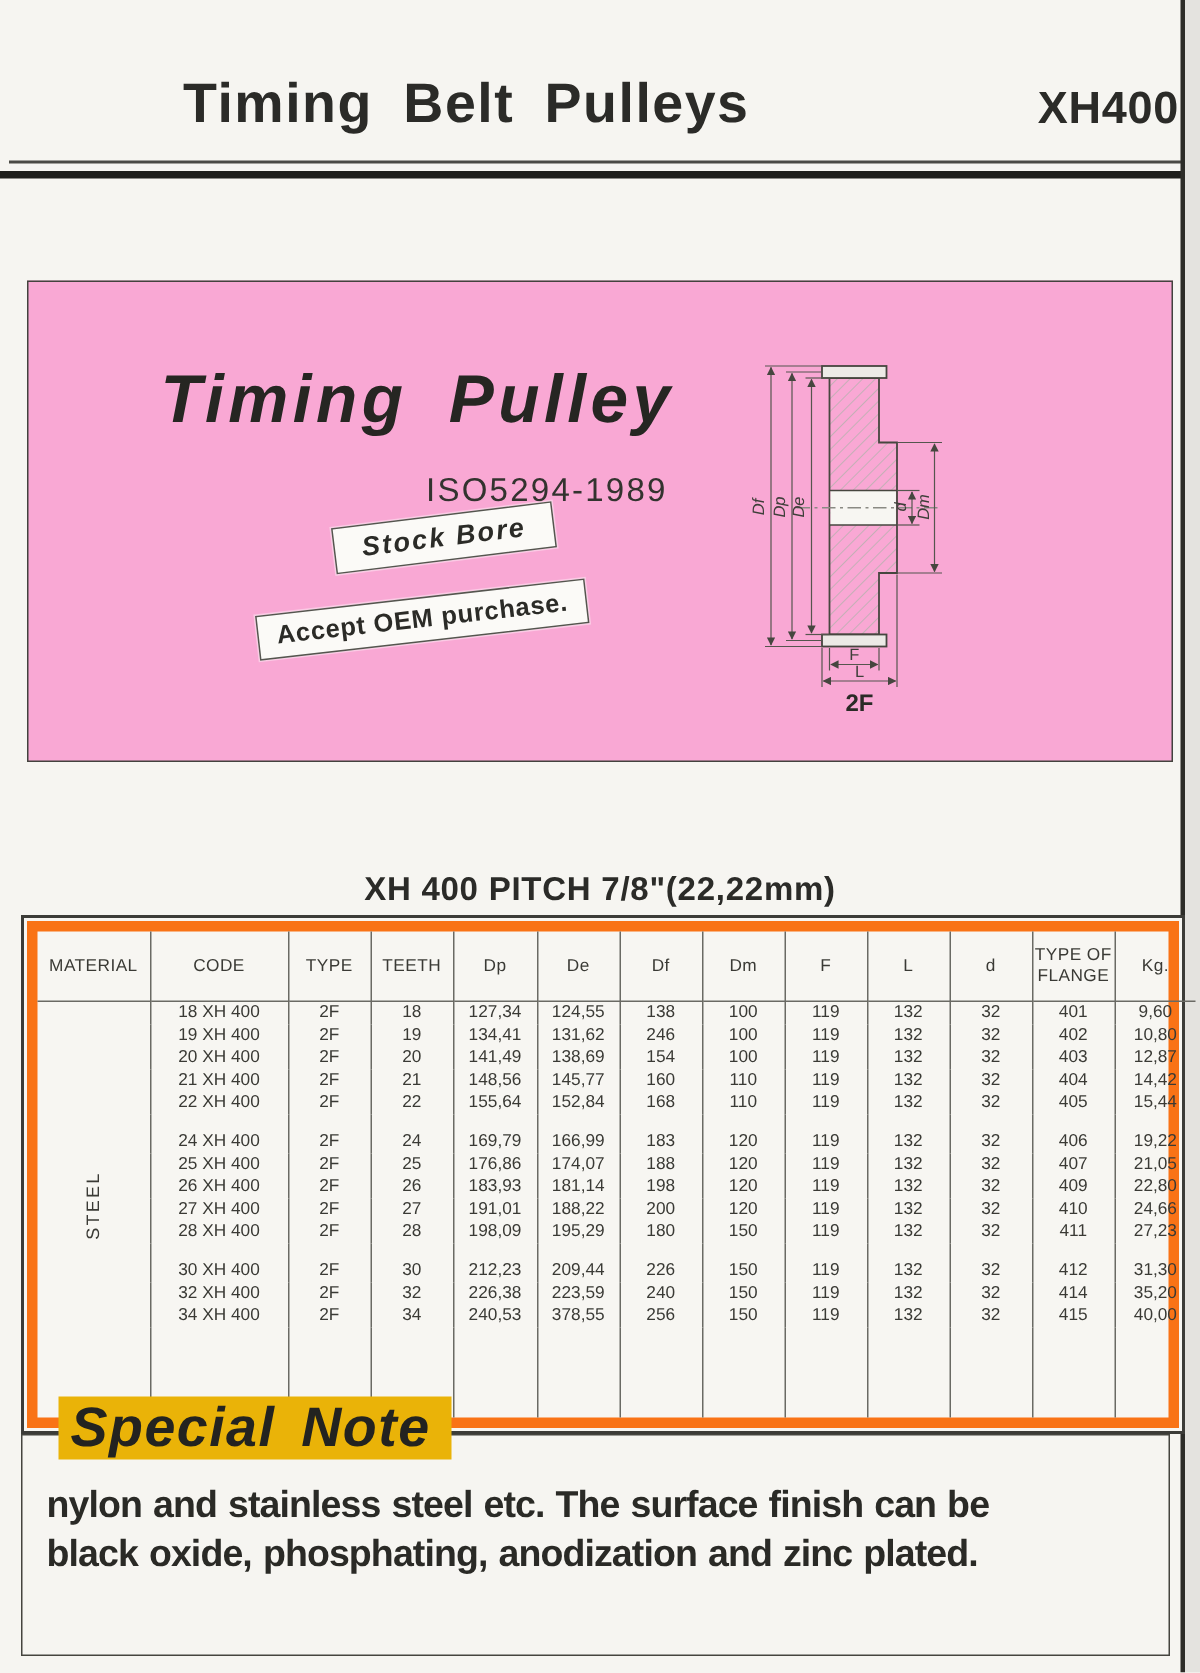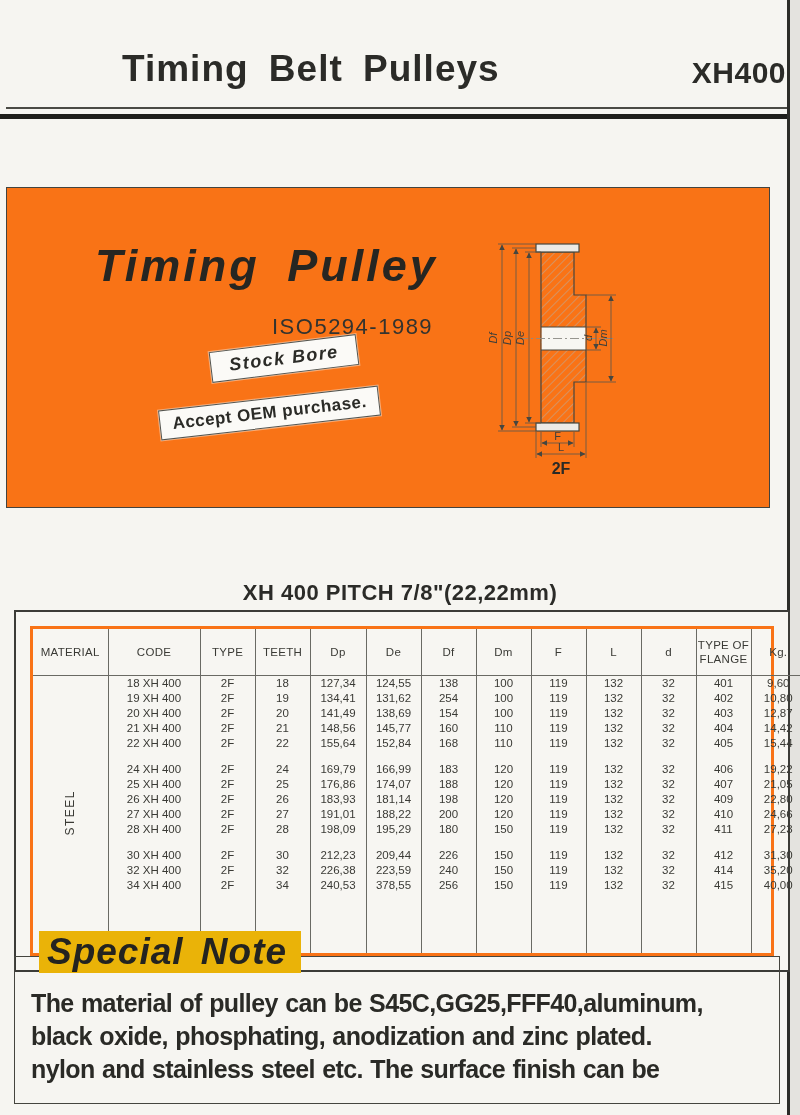--- a/index.html
+++ b/index.html
@@ -20,22 +20,22 @@
     position:absolute;right:14px;top:56px;
     font-size:30px;font-weight:bold;color:#2b2b28;letter-spacing:0.5px;
   }
   .rule-thin{position:absolute;left:6px;top:107px;width:783px;height:2px;background:#4a4a45;}
   .rule-thick{position:absolute;left:0;top:114px;width:793px;height:5px;background:#1e1e1b;}
   .edge-line{position:absolute;top:0;left:787px;width:3px;height:1115px;background:#2c2c28;}
   .edge-shade{position:absolute;top:0;left:790px;width:10px;height:1115px;background:#e4e3df;}
 
   
   .hero{
-    position:absolute;left:6px;top:187px;width:762px;height:319px;
-    border:1.5px solid #43433e;background:#f97316;
+    position:absolute;left:18px;top:187px;width:762px;height:319px;
+    border:1.5px solid #43433e;background:#f9a8d4;
   }
   .hero-title{
     position:absolute;left:88px;top:52px;margin:0;
     font-size:45px;font-weight:bold;font-style:italic;
     letter-spacing:3px;word-spacing:12px;color:#262622;
   }
   .hero-iso{
     position:absolute;left:265px;top:106px;
     font-size:22px;letter-spacing:1.5px;color:#33332f;margin-top:20px;
   }
@@ -56,21 +56,21 @@
 
   
   .table-title{
     position:absolute;left:0;top:580px;width:800px;margin:0;
     text-align:center;font-size:22px;font-weight:bold;letter-spacing:0.5px;color:#2b2b28;
   }
   .table-outer{
     position:absolute;left:14px;top:610px;width:772px;
     border:2px solid #3c3c38;background:#f7f6f2;
   }
-  .table-inner{border:3px solid #f97316;margin:14px;}
+  .table-inner{border:7px solid #f97316;margin:2px;}
   table{border-collapse:collapse;table-layout:fixed;width:100%;}
   thead th{
     border:1px solid #6a6a64;border-top:none;
     height:46px;font-size:11.5px;font-weight:normal;color:#3a3a35;
     letter-spacing:0.3px;padding:0;line-height:1.25;
   }
   thead th:first-child{border-left:none;}
   thead th:last-child{border-right:none;}
   tbody td{
     border-left:1px solid #6a6a64;border-right:1px solid #6a6a64;
@@ -243,21 +243,21 @@
               <td>32</td>
               <td>401</td>
               <td>9,60</td>
             </tr>
             <tr>
               <td>19 XH 400</td>
               <td>2F</td>
               <td>19</td>
               <td>134,41</td>
               <td>131,62</td>
-              <td>254</td>
+              <td>246</td>
               <td>100</td>
               <td>119</td>
               <td>132</td>
               <td>32</td>
               <td>402</td>
               <td>10,80</td>
             </tr>
             <tr>
               <td>20 XH 400</td>
               <td>2F</td>
@@ -455,19 +455,18 @@
               <td></td>
             </tr>
           </tbody>
       </table>
     </div>
   </div>
 
   <section class="note">
     <h3 class="note-title">Special Note</h3>
     <div class="note-body">
-        <div>The material of pulley can be S45C,GG25,FFF40,aluminum,</div>
+        <div>nylon and stainless steel etc. The surface finish can be</div>
         <div>black oxide, phosphating, anodization and zinc plated.</div>
-        <div>nylon and stainless steel etc. The surface finish can be</div>
       </div>
   </section>
 
 </div>
 
 </body></html>

